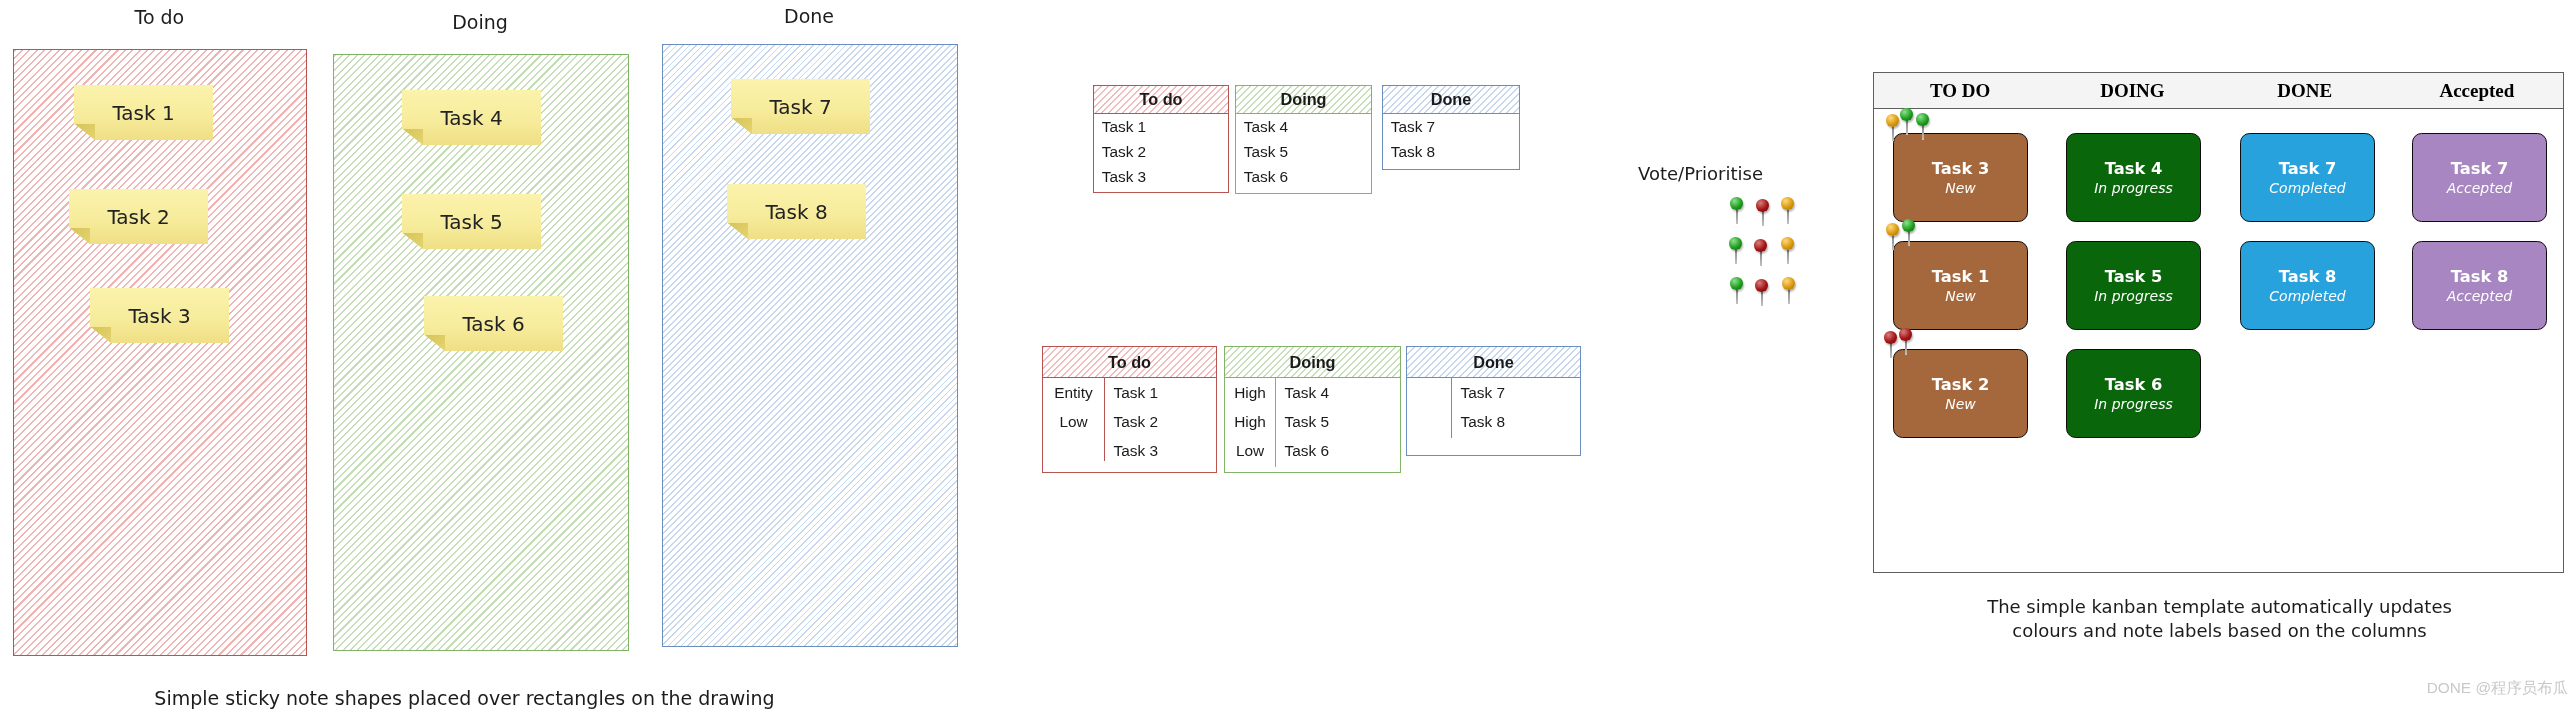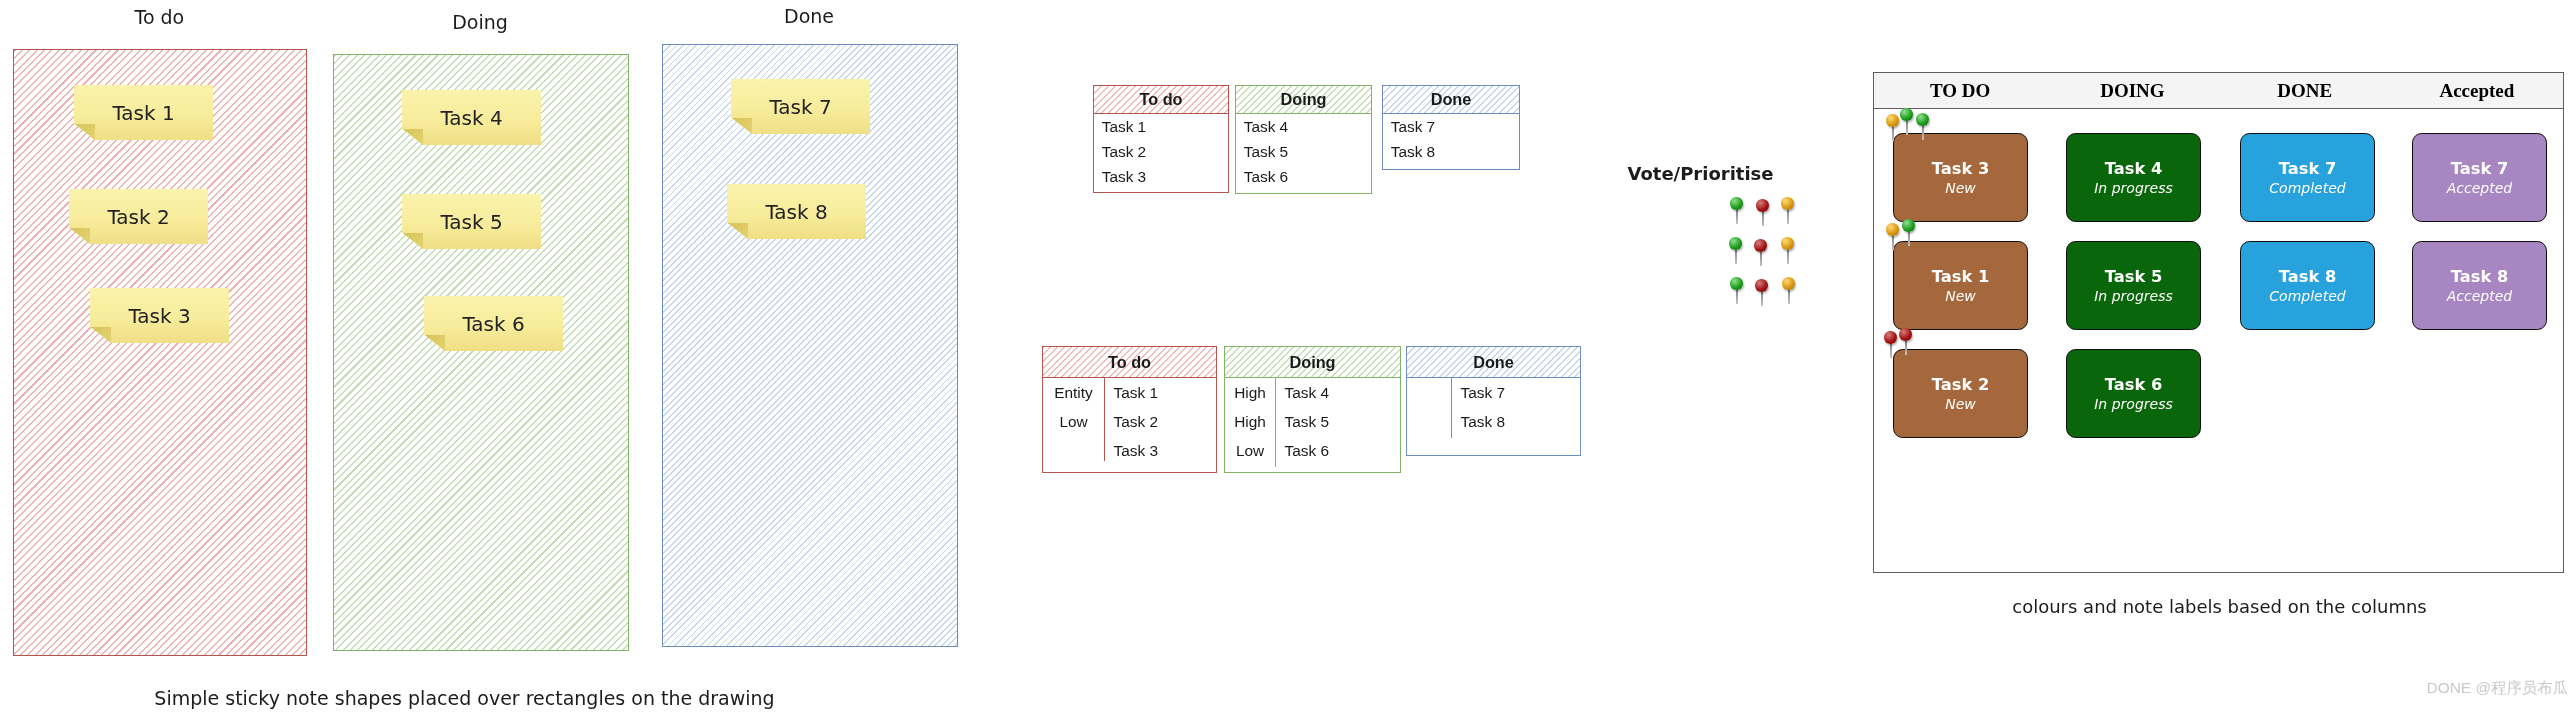--- a/index.html
+++ b/index.html
@@ -169,21 +169,21 @@
       </div>
     <div class="trow">
         <div class="tpri" style="width:44px;"></div>
         <div class="ttask">Task 8</div>
       </div>
     <div class="tdivider" style="left:44px;top:30px;height:61px;border-color:#6C8EBF;"></div>
   </div>
   <div class="caption2 hand" style="left:1138px;top:489px;width:336px;">
   </div>
 
-  <div class="vote-label hand" style="left:1619px;top:163px;width:163px;font-weight:bold;">Vote/Prioritise</div>
+  <div class="vote-label hand" style="left:1619px;top:163px;width:163px;">Vote/Prioritise</div>
   <div class="pin pin-green" style="left:1730px;top:197px;"></div>
   <div class="pin pin-red" style="left:1756px;top:199px;"></div>
   <div class="pin pin-amber" style="left:1781px;top:197px;"></div>
   <div class="pin pin-green" style="left:1729px;top:237px;"></div>
   <div class="pin pin-red" style="left:1754px;top:239px;"></div>
   <div class="pin pin-amber" style="left:1781px;top:237px;"></div>
   <div class="pin pin-green" style="left:1730px;top:277px;"></div>
   <div class="pin pin-red" style="left:1755px;top:279px;"></div>
   <div class="pin pin-amber" style="left:1782px;top:277px;"></div>
 
@@ -241,19 +241,20 @@
 
   <div class="pin pin-amber" style="left:1886px;top:114px;"></div>
   <div class="pin pin-green" style="left:1900px;top:108px;"></div>
   <div class="pin pin-green" style="left:1916px;top:113px;"></div>
   <div class="pin pin-amber" style="left:1886px;top:223px;"></div>
   <div class="pin pin-green" style="left:1902px;top:219px;"></div>
   <div class="pin pin-red" style="left:1884px;top:331px;"></div>
   <div class="pin pin-red" style="left:1899px;top:328px;"></div>
 
   <div class="caption2 hand" style="left:1927px;top:595px;width:585px;">
+    <div>The simple kanban template automatically updates</div>
     <div>colours and note labels based on the columns</div>
   </div>
 
   <div class="watermark">DONE @程序员布瓜</div>
 
 </div>
 
 
 </body></html>

